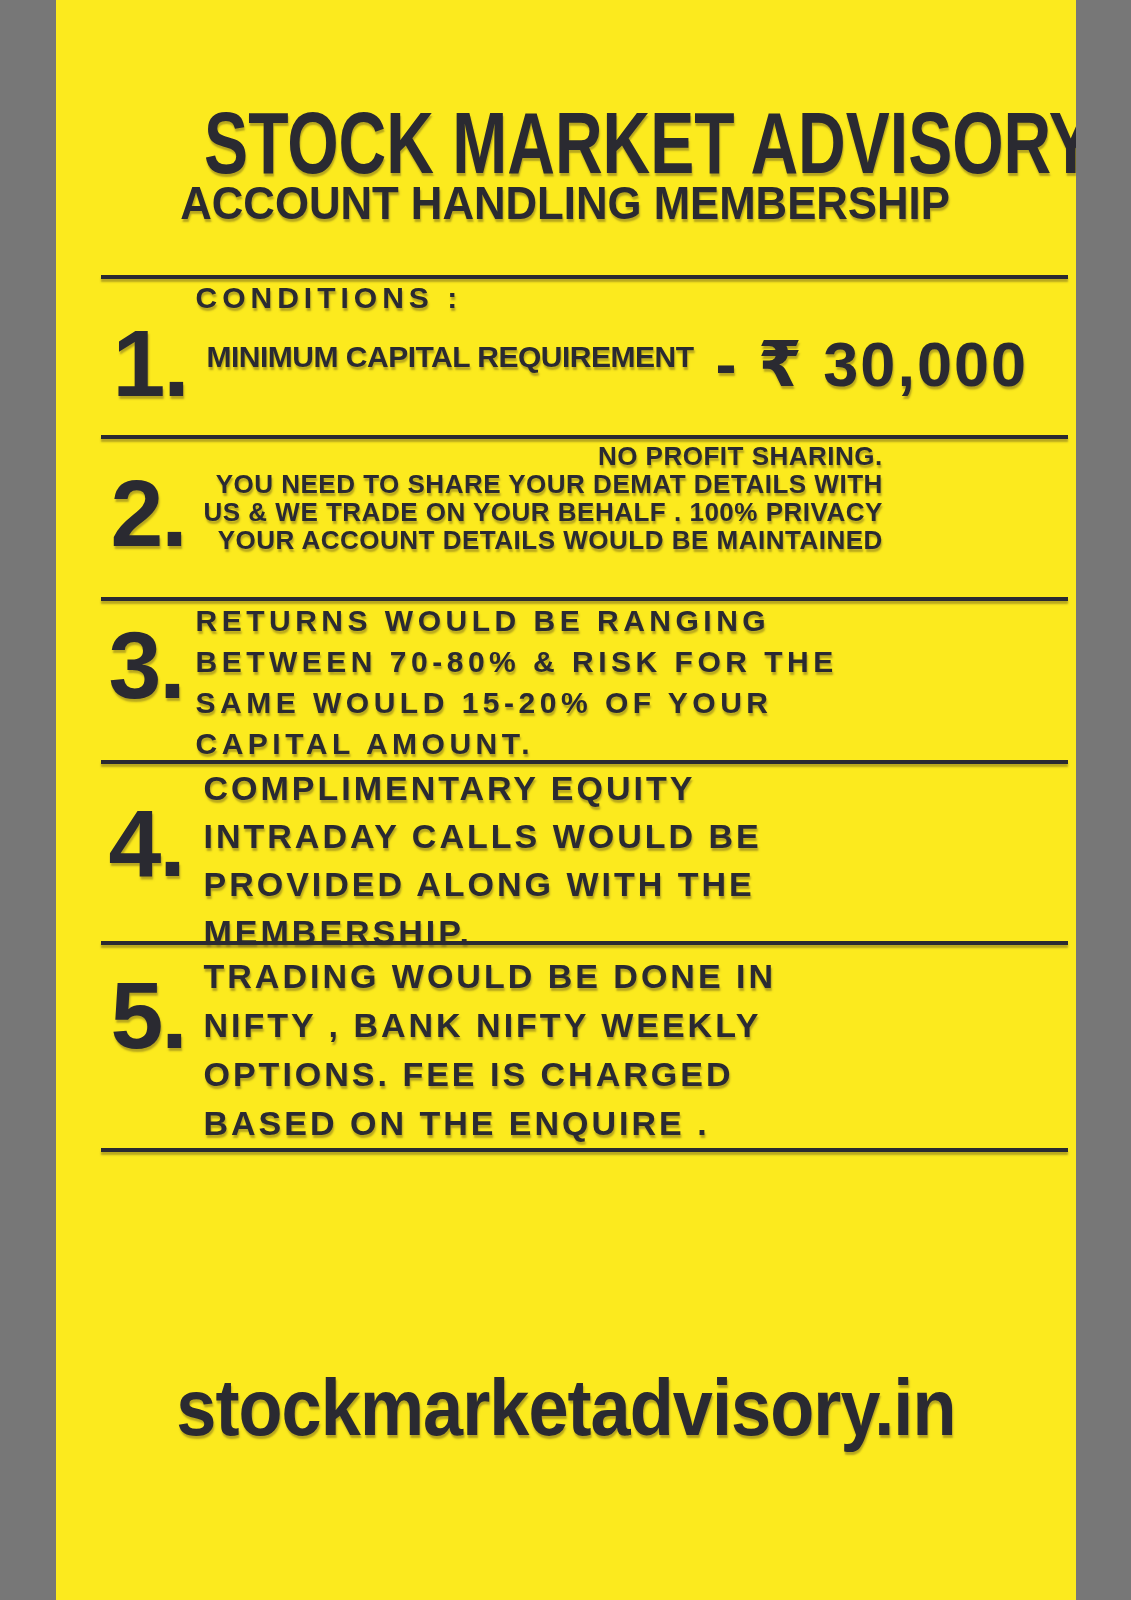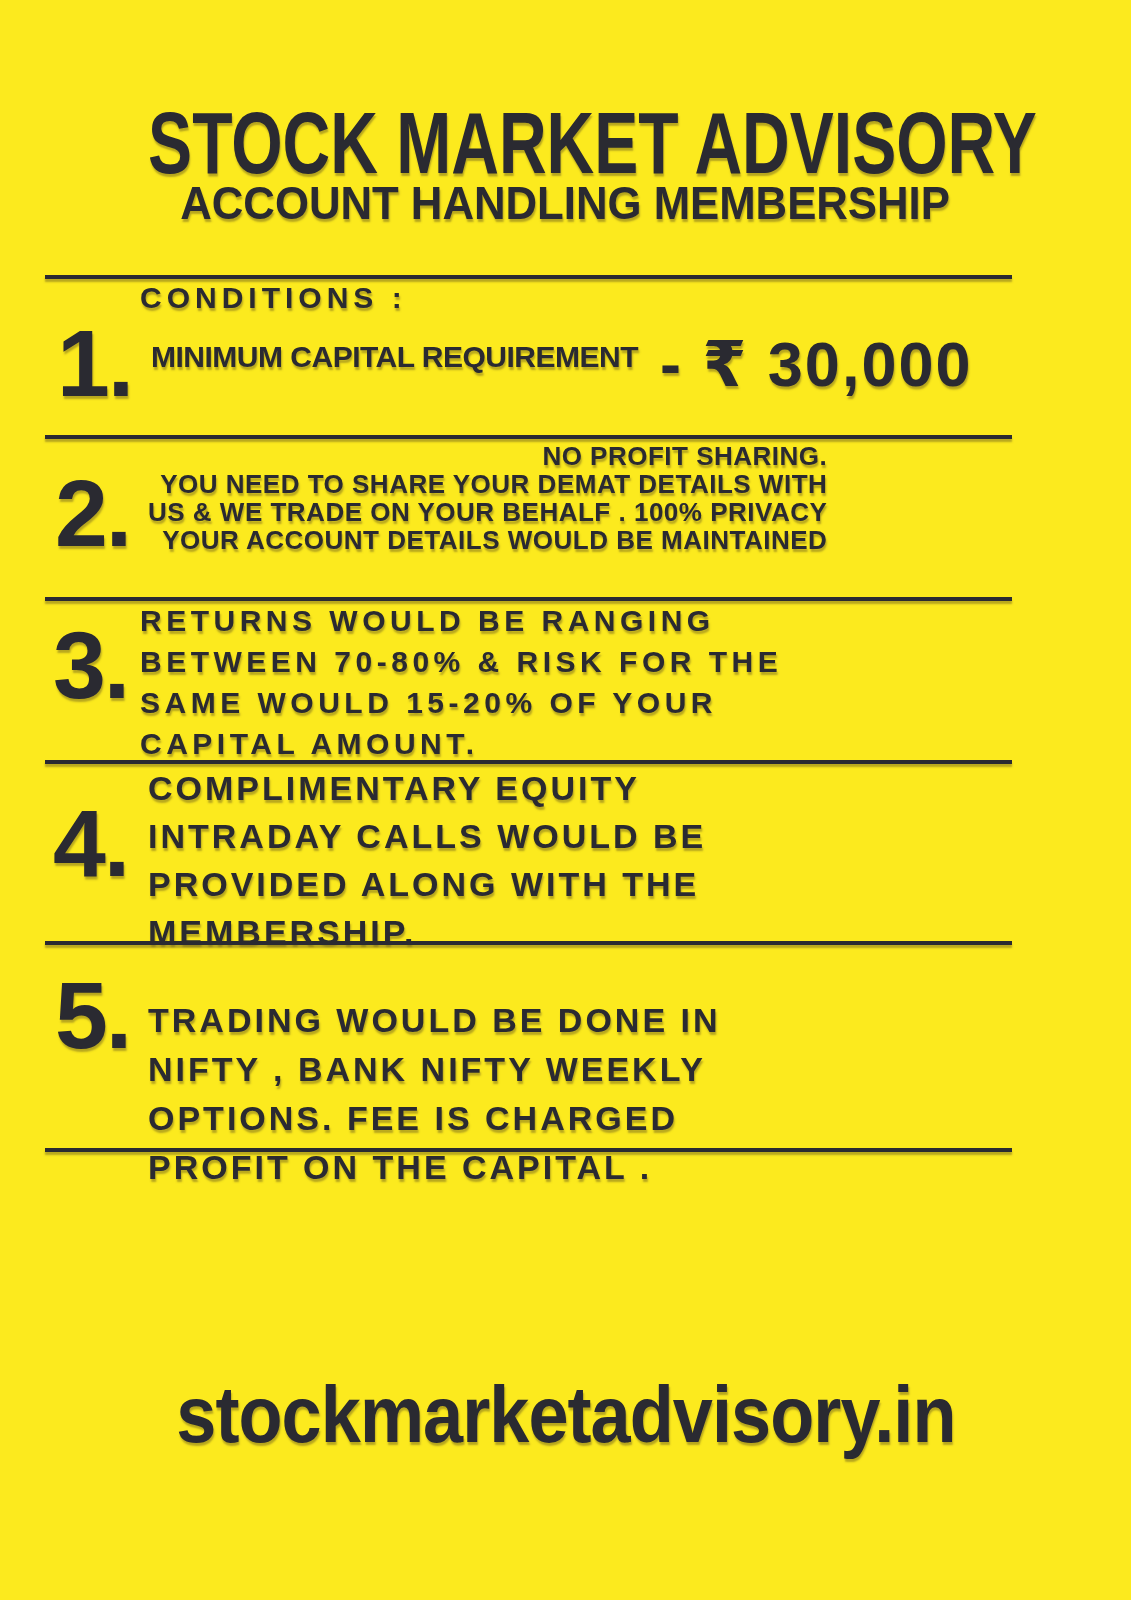--- a/index.html
+++ b/index.html
@@ -7,21 +7,21 @@
     --ink:#2a2a31;
     --shadow:rgba(115,100,30,0.5);
   }
   *{margin:0;padding:0;box-sizing:border-box;}
   body{
     background:#777;
     font-family:"Liberation Sans","DejaVu Sans",sans-serif;
   }
   .flyer{
     position:relative;
-    width:1131px;height:1600px;
+    width:1020px;height:1600px;
     margin:0 auto;
     background:var(--bg);
     color:var(--ink);
     overflow:hidden;
     font-weight:bold;
   }
   .abs{position:absolute;}
   .ctr{left:0;width:100%;text-align:center;}
   .sh{text-shadow:1px 3px 2px var(--shadow);}
   .page-title{
@@ -49,27 +49,27 @@
   .n3{left:53px;top:618px}
   .n4{left:53px;top:796px}
   .n5{left:55px;top:968px}
   .s1-label{left:151px;top:340px;font-size:30px;letter-spacing:-0.5px;white-space:nowrap;}
   .s1-value{left:660px;top:328px;font-size:63px;letter-spacing:2px;white-space:nowrap;}
   .lines{white-space:nowrap;}
   .lines div{display:block;}
   .s2-lines{left:148px;top:442px;font-size:26px;letter-spacing:0.5px;line-height:28px;text-align:right;}
   .s3-lines{left:140px;top:600px;font-size:30px;letter-spacing:4.5px;line-height:41px;}
   .s4-lines{left:148px;top:764px;font-size:34px;letter-spacing:3px;line-height:48px;}
-  .s5-lines{left:148px;top:952px;font-size:34px;letter-spacing:3px;line-height:49px;margin-top:44px;}
+  .s5-lines{left:148px;top:952px;font-size:34px;letter-spacing:3px;line-height:49px;}
   .whatsapp-cta{
     left:115px;top:1200px;font-size:52px;line-height:61px;white-space:nowrap;
   }
   .whatsapp-cta .wline{display:block;transform:scaleX(0.9);transform-origin:left;}
   .website-url{
-    top:1362px;font-size:80px;letter-spacing:-1px;white-space:nowrap;margin-top:7px;
+    top:1362px;font-size:80px;letter-spacing:-1px;white-space:nowrap;
   }
   .website-url span{display:inline-block;transform:scaleX(0.9);transform-origin:center;}
 </style>
 </head>
 <body>
 
 <div class="flyer">
 
   <div class="abs ctr sh page-title">
     <span>STOCK MARKET ADVISORY</span>
@@ -116,21 +116,21 @@
     <div>MEMBERSHIP.</div>
   </div>
 
   <div class="abs divider d5"></div>
 
   <div class="abs sh num n5">5.</div>
   <div class="abs sh lines s5-lines">
     <div>TRADING WOULD BE DONE IN</div>
     <div>NIFTY , BANK NIFTY WEEKLY</div>
     <div>OPTIONS. FEE IS CHARGED</div>
-    <div>PROFIT ON THE CAPITAL .</div>
+    <div>BASED ON THE ENQUIRE .</div>
   </div>
 
   <div class="abs divider d6"></div>
 
 
   <div class="abs ctr sh website-url">
     <span>stockmarketadvisory.in</span>
   </div>
 
 </div>

